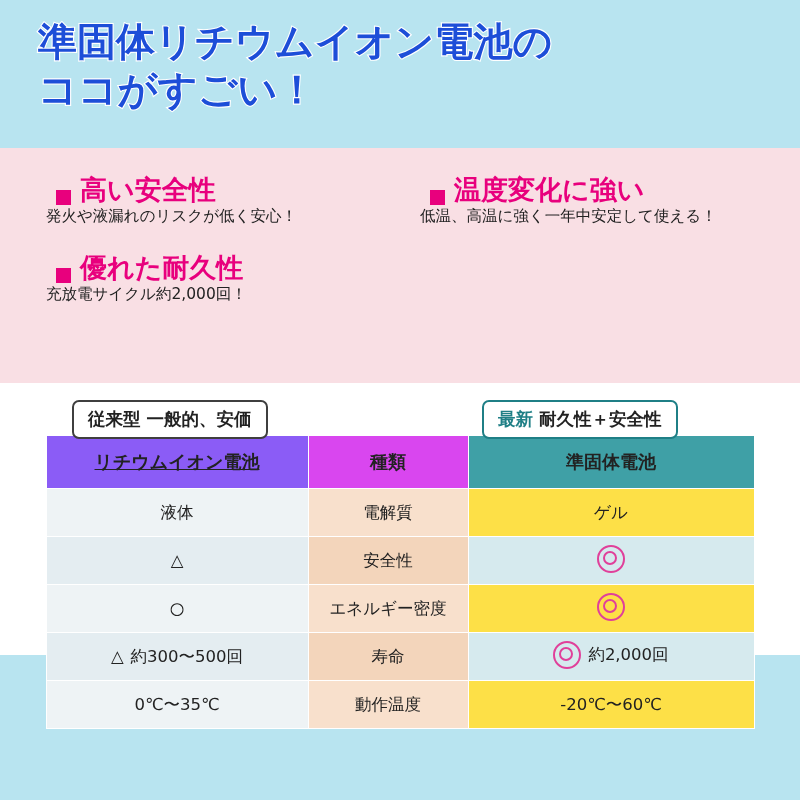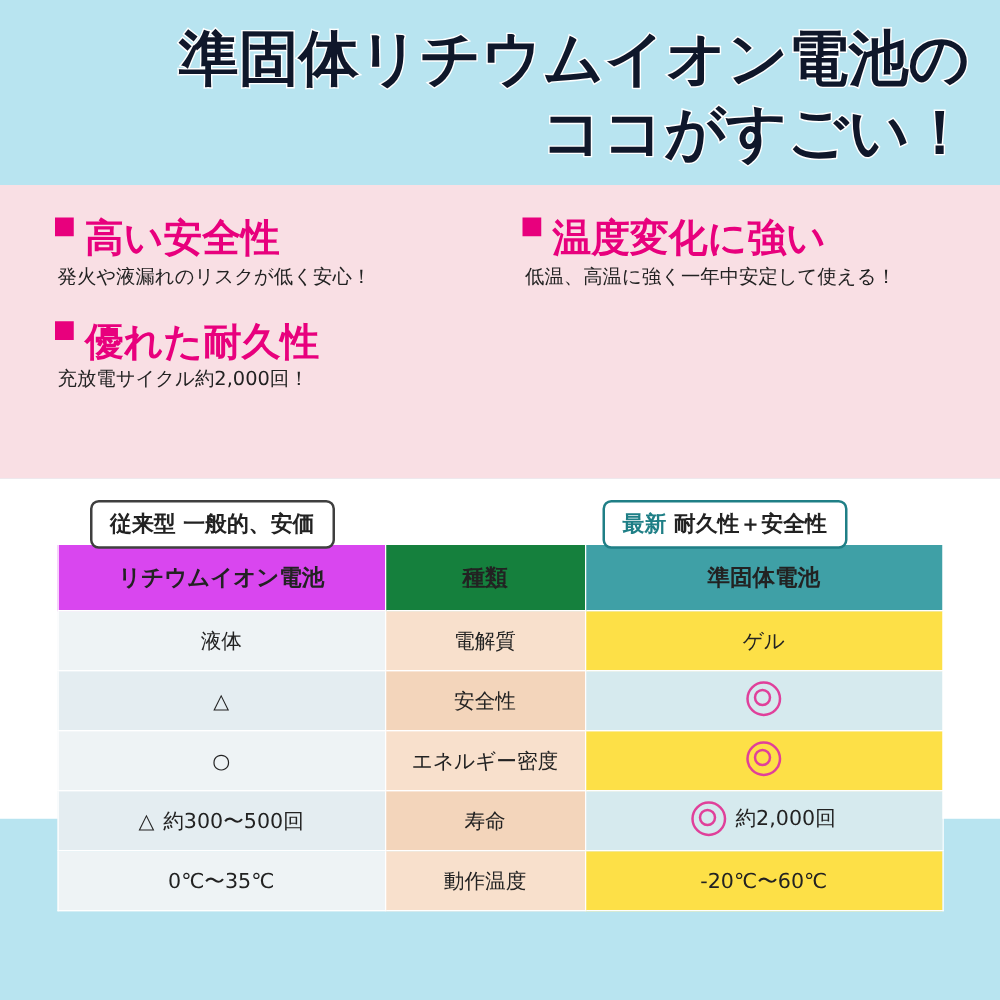--- a/index.html
+++ b/index.html
@@ -26,30 +26,29 @@
     position: absolute;
     left: 0;
     top: 0;
     width: 800px;
     height: 148px;
     background: #b8e4f0;
     box-sizing: border-box;
     padding: 18px 24px 0 38px;
   }
   .header-title {
-    font-size: 48px;
+    font-size: 39px;
     font-weight: bold;
-    color: #0f172a;
+    color: #1d4ed8;
     line-height: 1.22;
     letter-spacing: 0px;
     -webkit-text-stroke: 2.2px #ffffff;
     paint-order: stroke fill;
     font-family: "DejaVu Sans", "Liberation Sans", sans-serif;
     white-space: pre-line;
-    text-align: right;
   }
 
   
   .features {
     position: absolute;
     left: 0;
     top: 148px;
     width: 800px;
     height: 235px;
     background: #f9dfe4;
@@ -57,27 +56,28 @@
     padding: 26px 34px 0 44px;
   }
   .feature-grid {
     display: grid;
     grid-template-columns: 360px 1fr;
     grid-template-rows: auto auto;
     row-gap: 26px;
     column-gap: 14px;
   }
   .feature-title {
-    font-size: 31px;
+    font-size: 27px;
     font-weight: bold;
     color: #e8007d;
     line-height: 1.15;
     font-family: "DejaVu Sans", "Liberation Sans", sans-serif;
     display: flex;
-    align-items: flex-start;
+    align-items: flex-end;
+    margin-left: 12px;
   }
   .bullet-square {
     display: inline-block;
     width: 15px;
     height: 15px;
     background: #e8007d;
     margin-right: 9px;
     flex: 0 0 auto;
   }
   .feature-desc {
@@ -148,22 +148,22 @@
   col.c-left { width: 262px; }
   col.c-mid  { width: 160px; }
   col.c-right{ width: 286px; }
 
   
   tr.head td {
     font-weight: bold;
     font-size: 18px;
     height: 52px;
   }
-  td.h-left  { background: #d946ef; color: #1d2b2b; }
-  td.h-mid   { background: #15803d; color: #3b2410; text-decoration: underline; }
+  td.h-left  { background: #8b5cf6; color: #1d2b2b; text-decoration: underline; }
+  td.h-mid   { background: #d946ef; color: #3b2410; }
   td.h-right { background: #3fa0a6; color: #ffffff; }
 
   td.left  { background: #eef3f5; margin-top: 45px; }
   td.left.alt { background: #e4edf1; }
   td.mid   { background: #f8e0cc; }
   td.mid.alt { background: #f3d5bb; margin-left: 43px; }
   td.right { background: #fde047; }
   td.right.alt { background: #d6eaee; }
 
   .dbl-circle {

